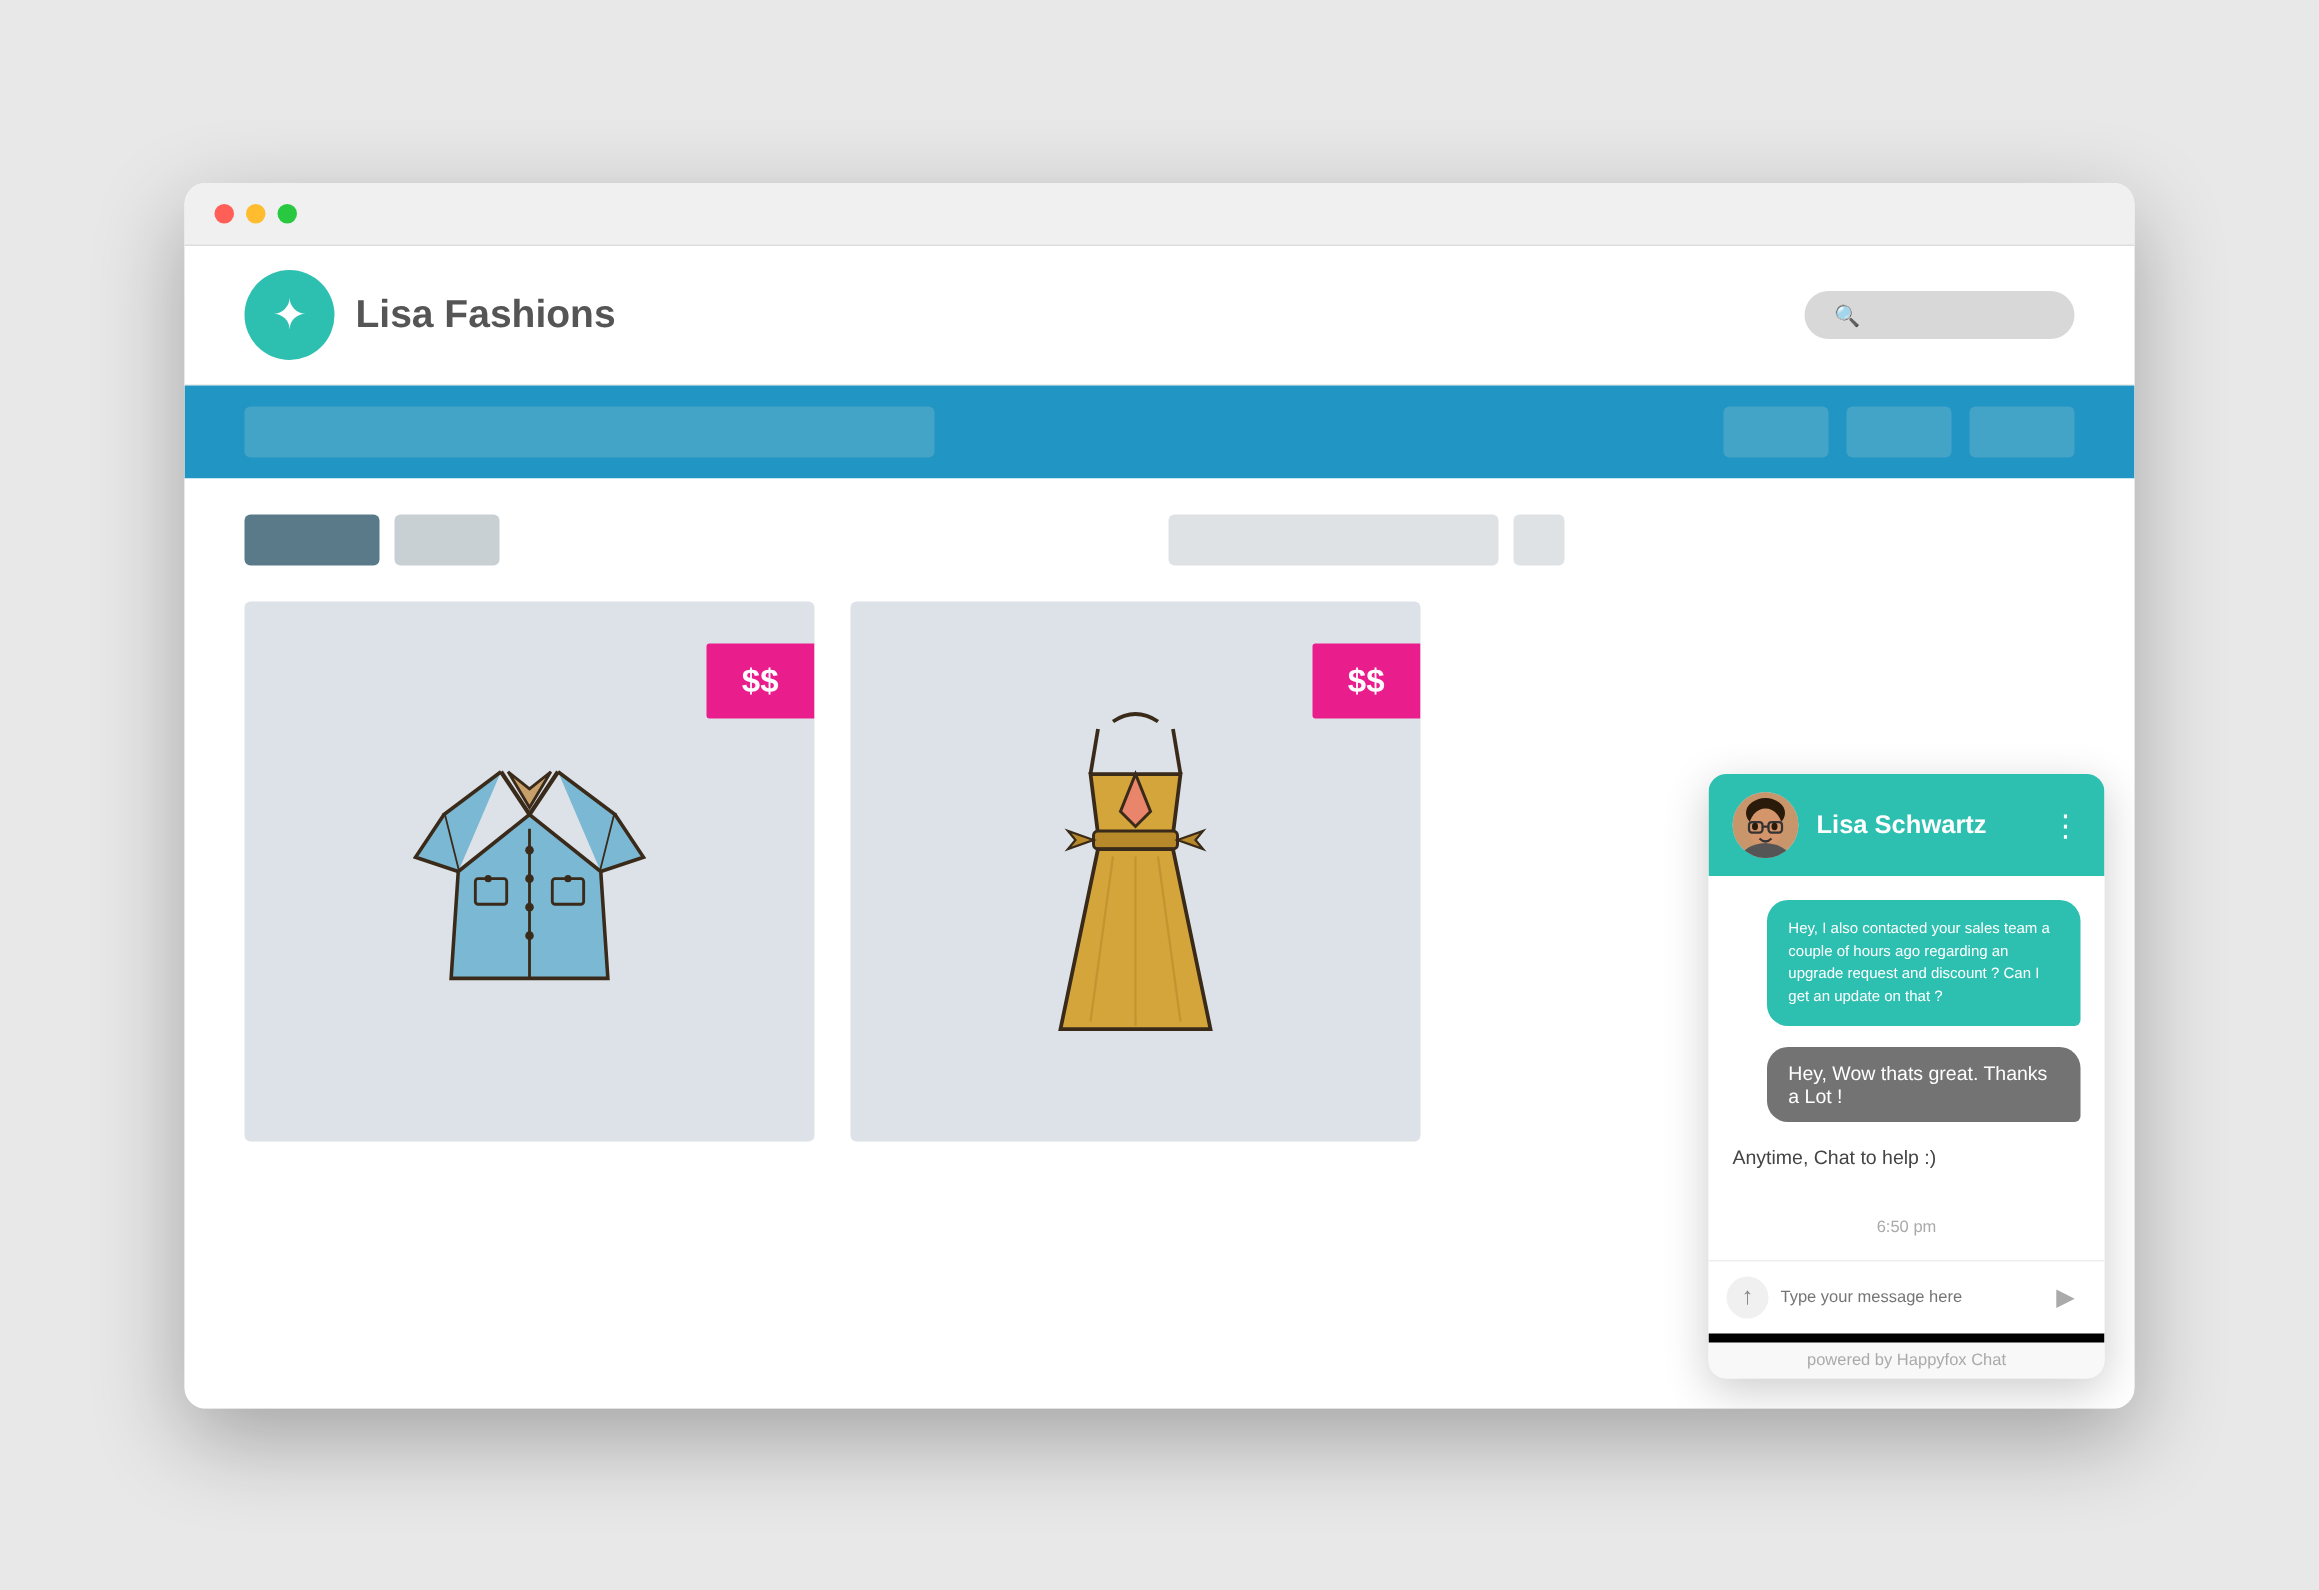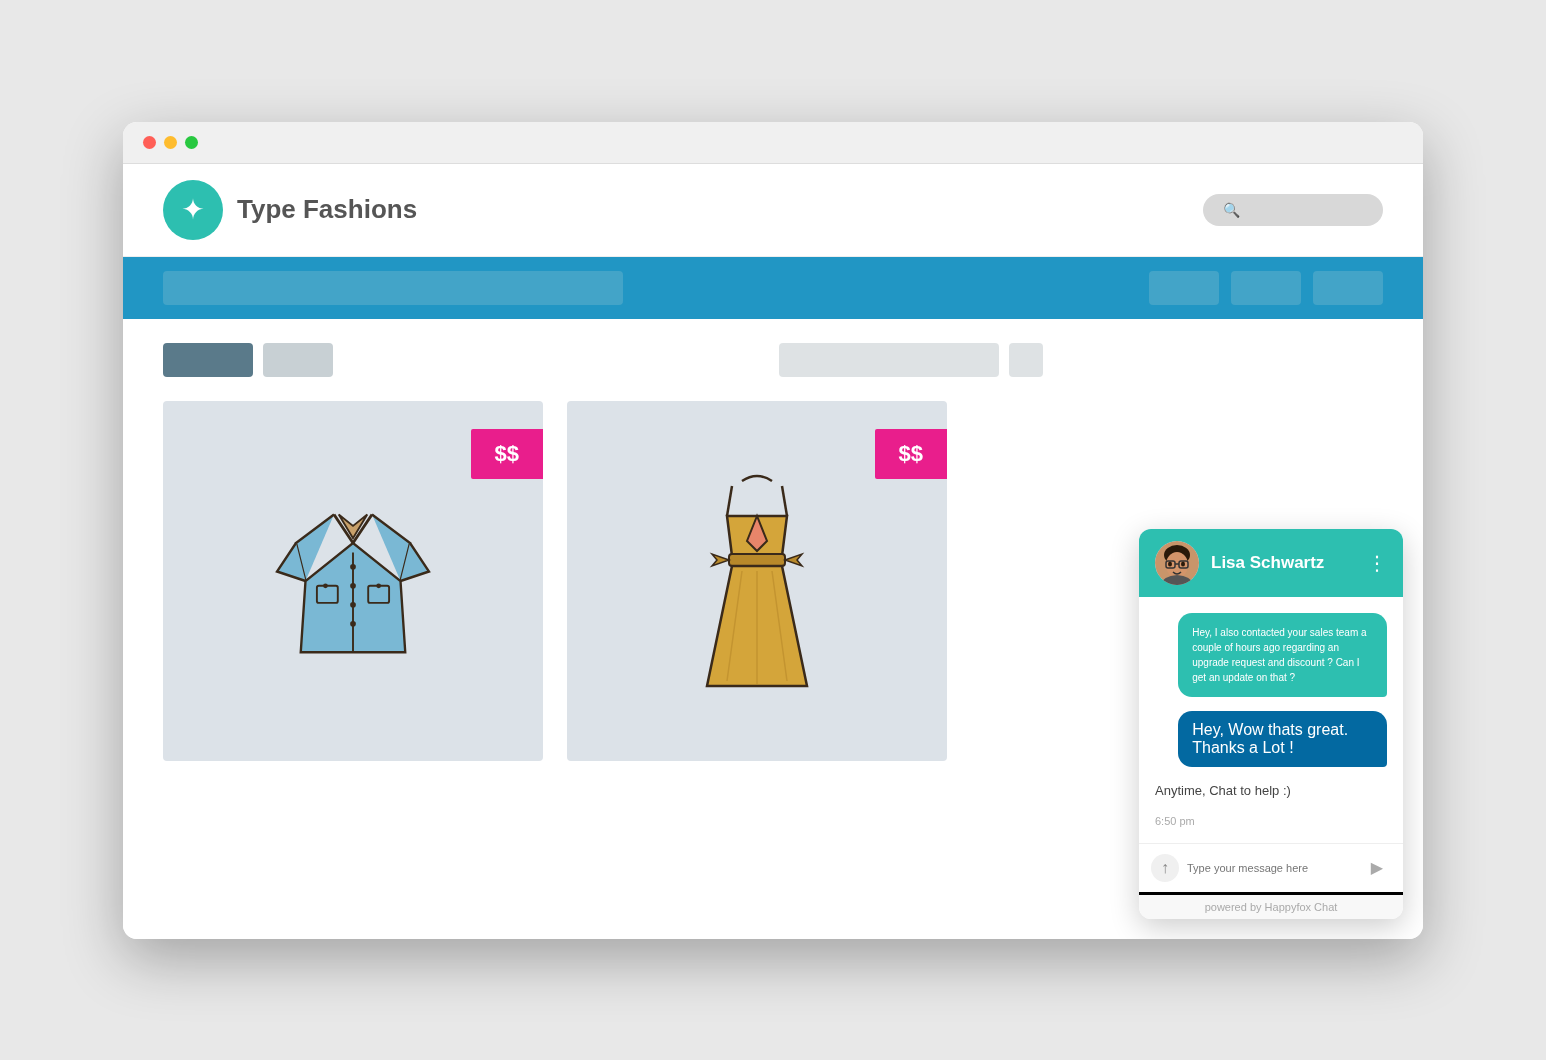--- a/index.html
+++ b/index.html
@@ -253,34 +253,34 @@
     }
 
     .msg-bubble-agent {
       color: #444;
       font-size: 13px;
       line-height: 1.5;
       max-width: 90%;
     }
 
     .msg-bubble-user-green {
-      background: #0369a1;
+      background: #737373;
       color: white;
       border-radius: 14px 14px 4px 14px;
       padding: 10px 14px;
-      font-size: 16px;
+      font-size: 13px;
       align-self: flex-end;
       max-width: 90%;
     }
 
     .msg-time {
       font-size: 11px;
       color: #aaa;
-      text-align: left;
-      margin-top: 0;
+      text-align: center;
+      margin-top: 16px;
     }
 
     .chat-input-area {
       border-top: 1px solid #eee;
       padding: 10px 12px;
       display: flex;
       align-items: center;
       gap: 8px;
       background: #fff;
     }
@@ -318,21 +318,21 @@
       color: #aaa;
       font-size: 16px;
     }
 
     .chat-footer {
       background: #f8f8f8;
       padding: 6px;
       text-align: center;
       font-size: 11px;
       color: #aaa;
-      border-top: 3px solid #000000;
+      border-top: 6px solid #000000;
     }
 
     
     .clothing-container {
       display: flex;
       align-items: center;
       justify-content: center;
       width: 100%;
       height: 100%;
     }
@@ -346,21 +346,21 @@
     <div class="dot dot-red"></div>
     <div class="dot dot-yellow"></div>
     <div class="dot dot-green"></div>
   </div>
 
   <div class="site-header">
     <div class="logo-area">
       <div class="logo-circle">
         <span class="logo-icon">✦</span>
       </div>
-      <span class="site-title">Type Fashions</span>
+      <span class="site-title">Lisa Fashions</span>
     </div>
     <div class="search-bar">
       <span>🔍</span>
     </div>
   </div>
 
   <div class="nav-bar">
     <div class="nav-search"></div>
     <div class="nav-buttons">
       <div class="nav-btn"></div>

